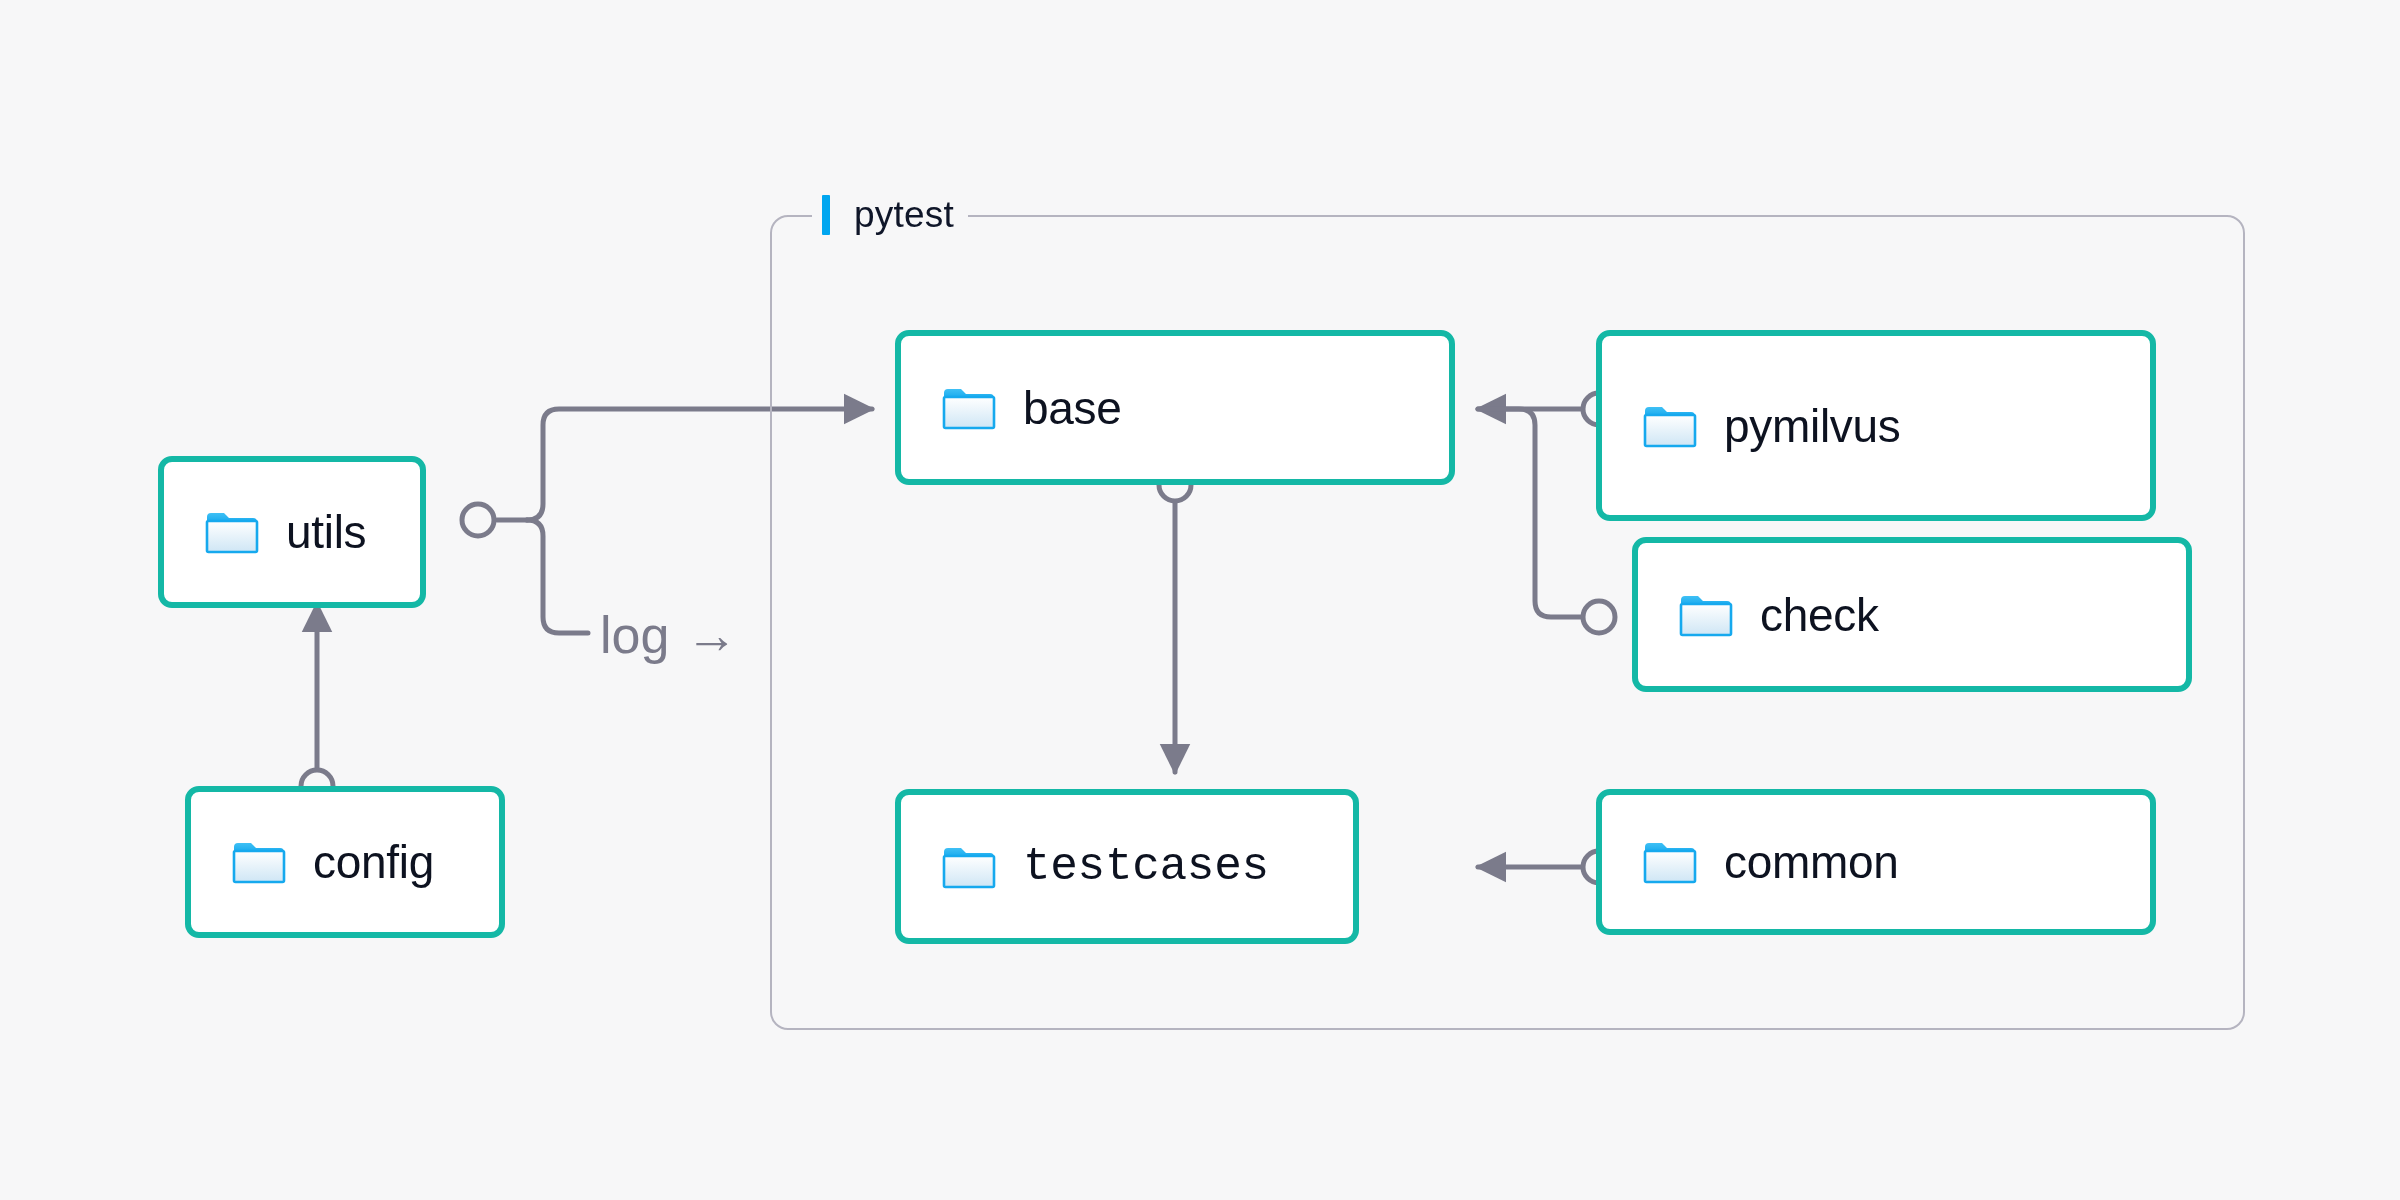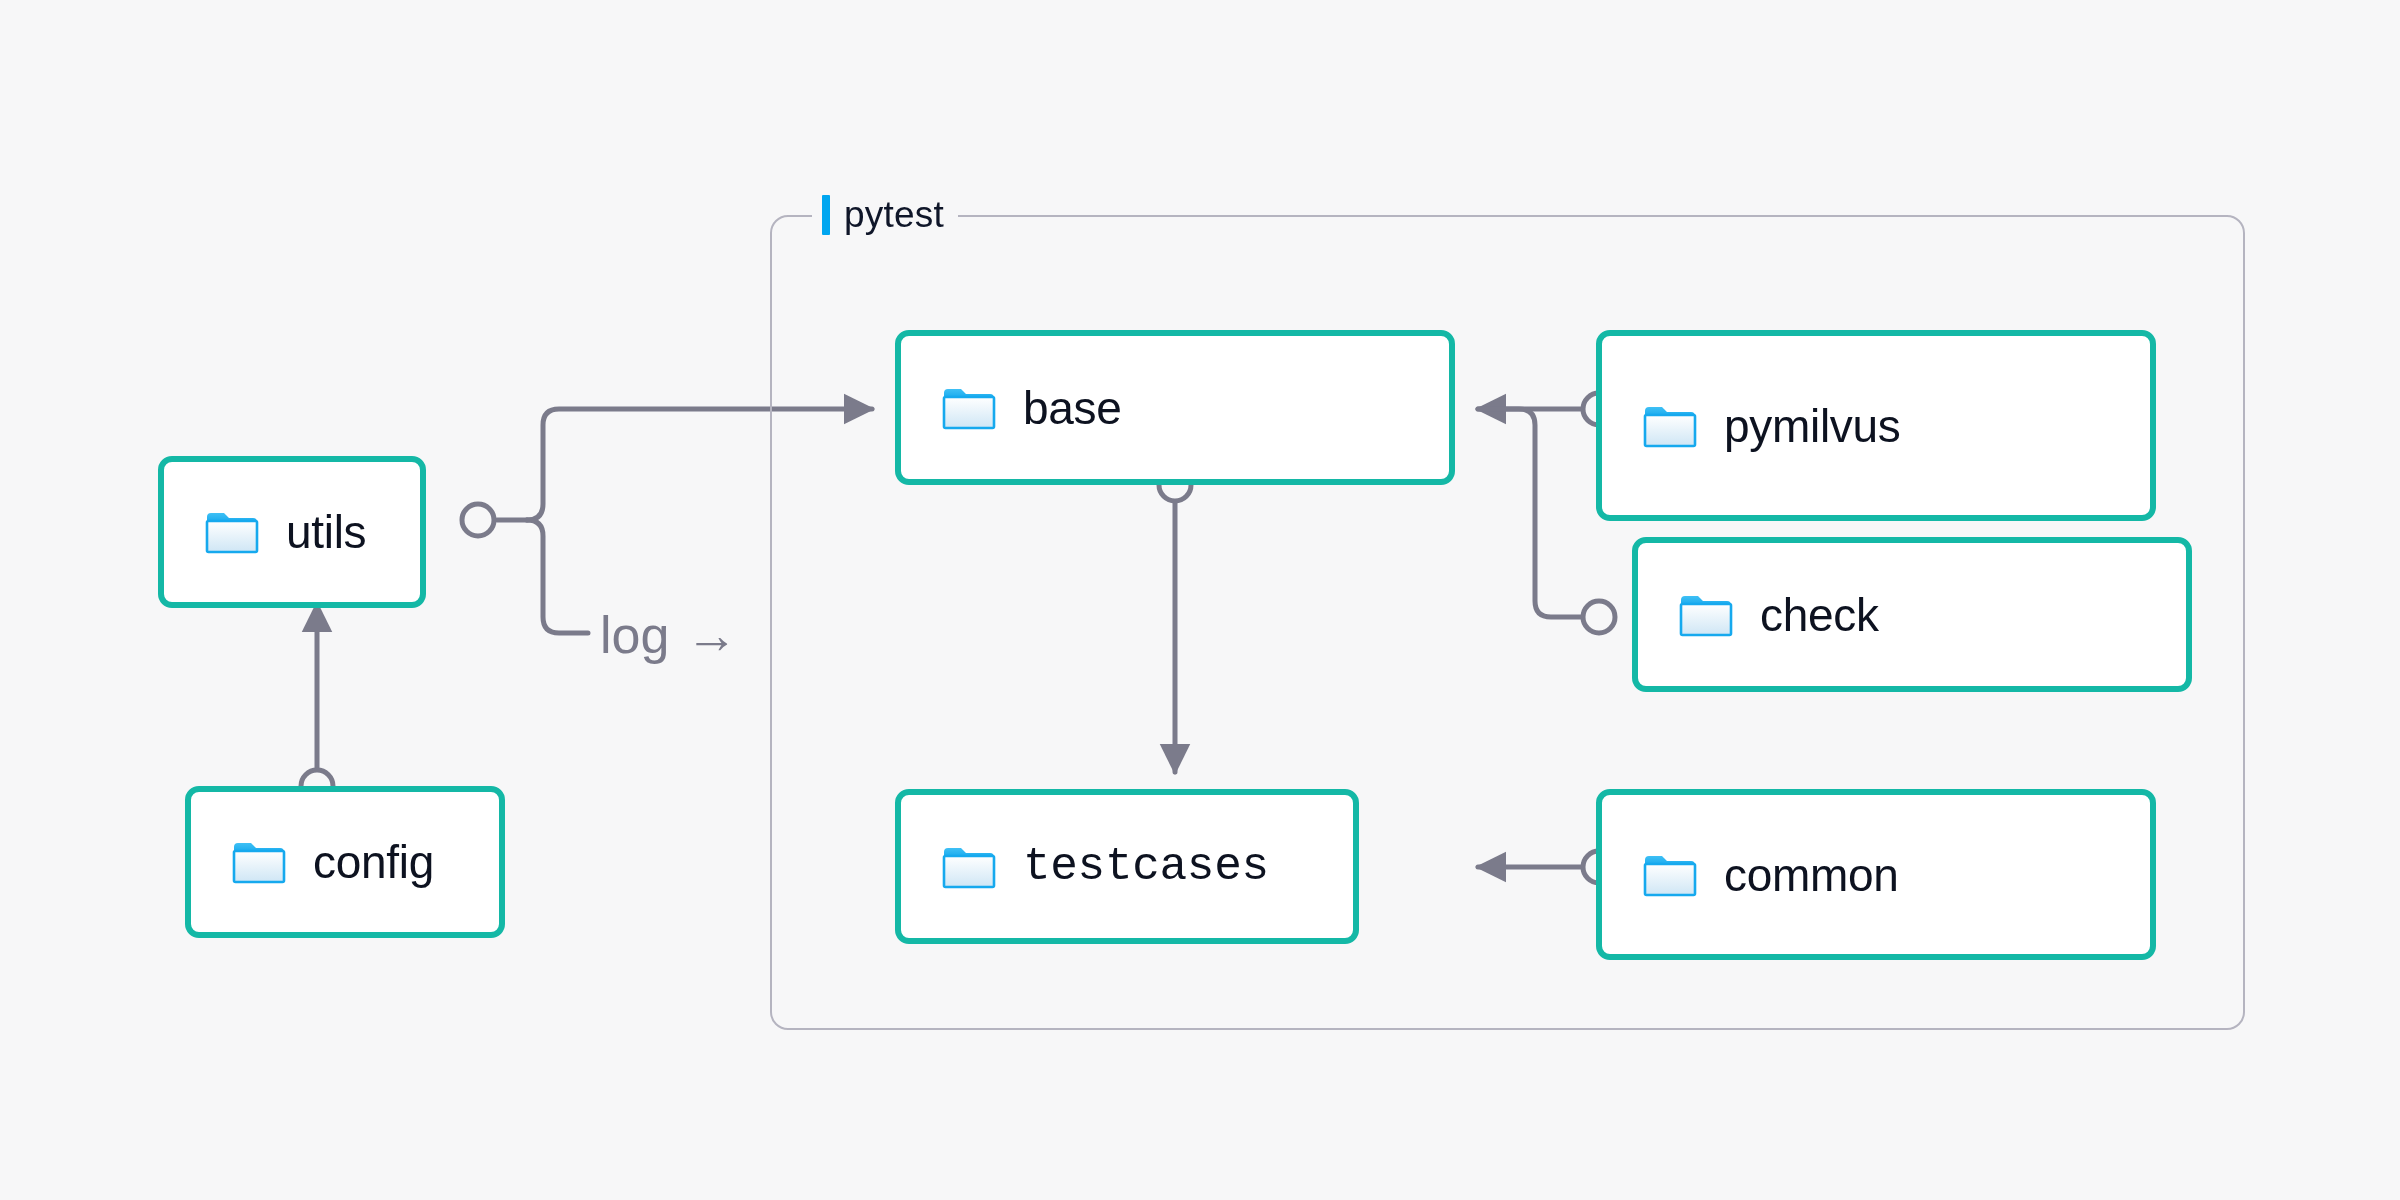--- a/index.html
+++ b/index.html
@@ -22,21 +22,21 @@
     position: absolute;
     box-sizing: border-box;
     border: 2px solid #b5b4c0;
     border-radius: 18px;
     background: transparent;
   }
   .group-label-wrap {
     position: absolute;
     display: flex;
     align-items: center;
-    gap: 14px;
+    gap: 24px;
     background: #f7f7f8;
     padding: 0 14px 0 10px;
     height: 46px;
     line-height: 46px;
     text-align: center;
   }
   .group-accent-bar {
     width: 8px;
     height: 40px;
     background: #00a6f0;
@@ -205,21 +205,21 @@
   </div>
 
   <div class="node" style="left:1596px; top:537px; width:560px; height:155px;margin-left:36px;">
     <svg class="folder-icon" viewBox="0 0 56 46">
       <path d="M3 8 Q3 4 7 4 L20 4 L25 9 L49 9 Q53 9 53 13 L53 15 L3 15 Z" fill="url(#folderTabGrad)"></path>
       <rect x="3" y="12" width="50" height="31" rx="1.5" fill="url(#folderGrad)" stroke="#16a9ee" stroke-width="2.6"></rect>
     </svg>
     <span class="node-label">check</span>
   </div>
 
-  <div class="node" style="left:1596px; top:789px; width:560px; height:171px;">
+  <div class="node" style="left:1596px; top:789px; width:560px; height:146px;">
     <svg class="folder-icon" viewBox="0 0 56 46">
       <path d="M3 8 Q3 4 7 4 L20 4 L25 9 L49 9 Q53 9 53 13 L53 15 L3 15 Z" fill="url(#folderTabGrad)"></path>
       <rect x="3" y="12" width="50" height="31" rx="1.5" fill="url(#folderGrad)" stroke="#16a9ee" stroke-width="2.6"></rect>
     </svg>
     <span class="node-label">common</span>
   </div>
 
 </div>
 
 </body></html>

